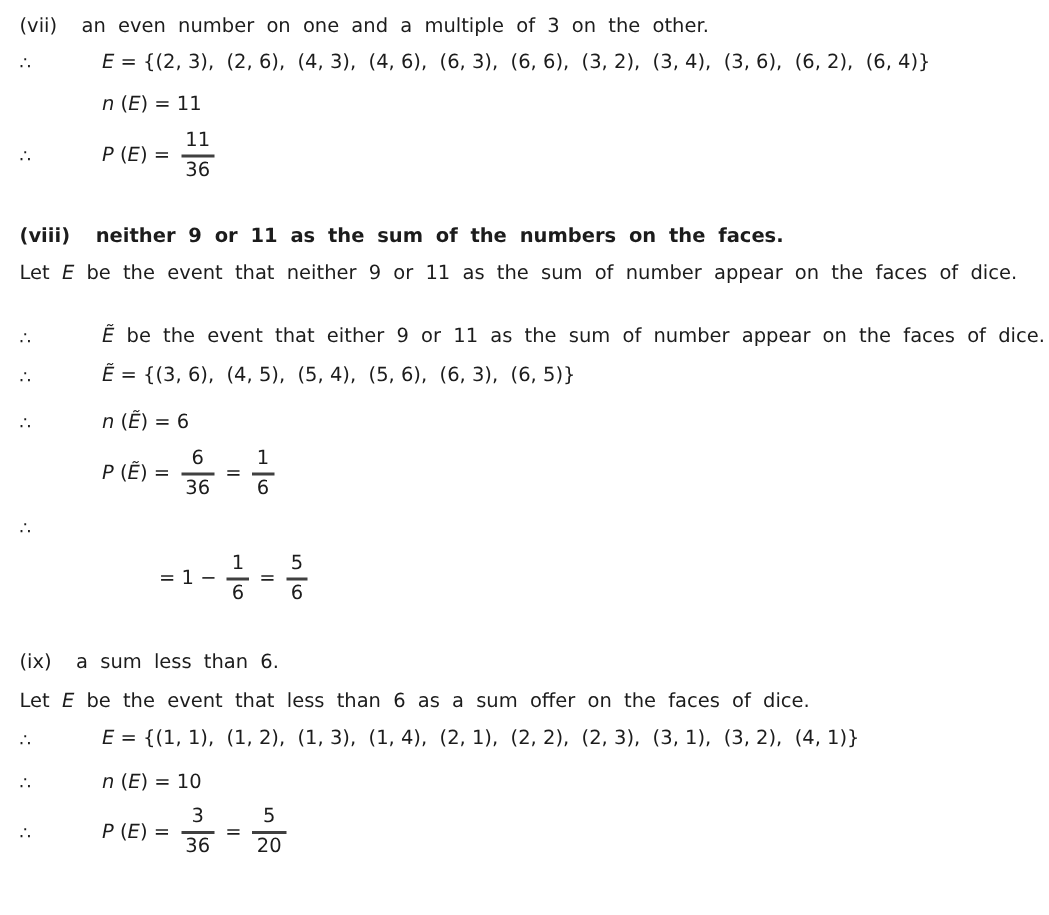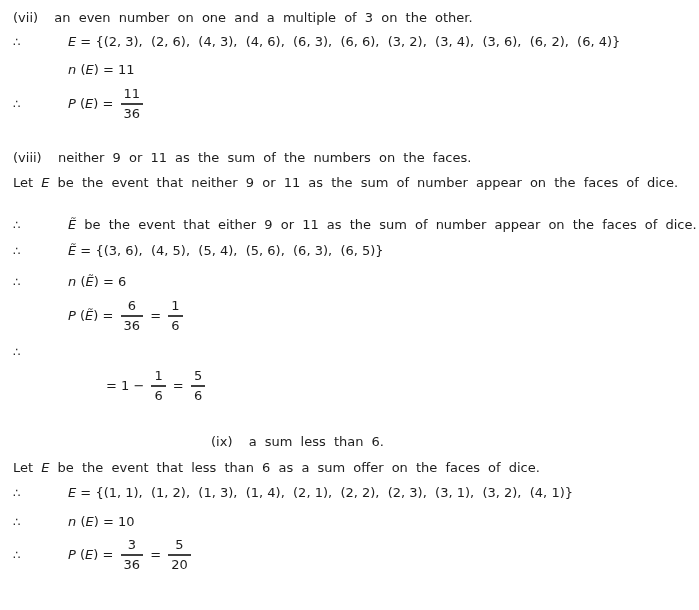--- a/index.html
+++ b/index.html
@@ -65,22 +65,22 @@
     padding: 2px 3px 0 3px;
     line-height: 14px;
   }
   .mt6  { margin-top: 6px; }
   .mt7  { margin-top: 7px; }
   .mt8  { margin-top: 8px; }
   .mt10 { margin-top: 10px; }
   .mt11 { margin-top: 11px; }
   .mt13 { margin-top: 13px; }
   .mt24 { margin-top: 24px; }
-  .mt28 { margin-top: 28px; }
-  .mt30 { margin-top: 30px; text-align: center; }
+  .mt28 { margin-top: 28px; font-weight: bold; }
+  .mt30 { margin-top: 30px; }
 </style>
 </head>
 <body>
 
 <div class="doc">
 
   <section>
     <div class="prose">(vii)  an even number on one and a multiple of 3 on the other.</div>
 
     <div class="row mt6">

